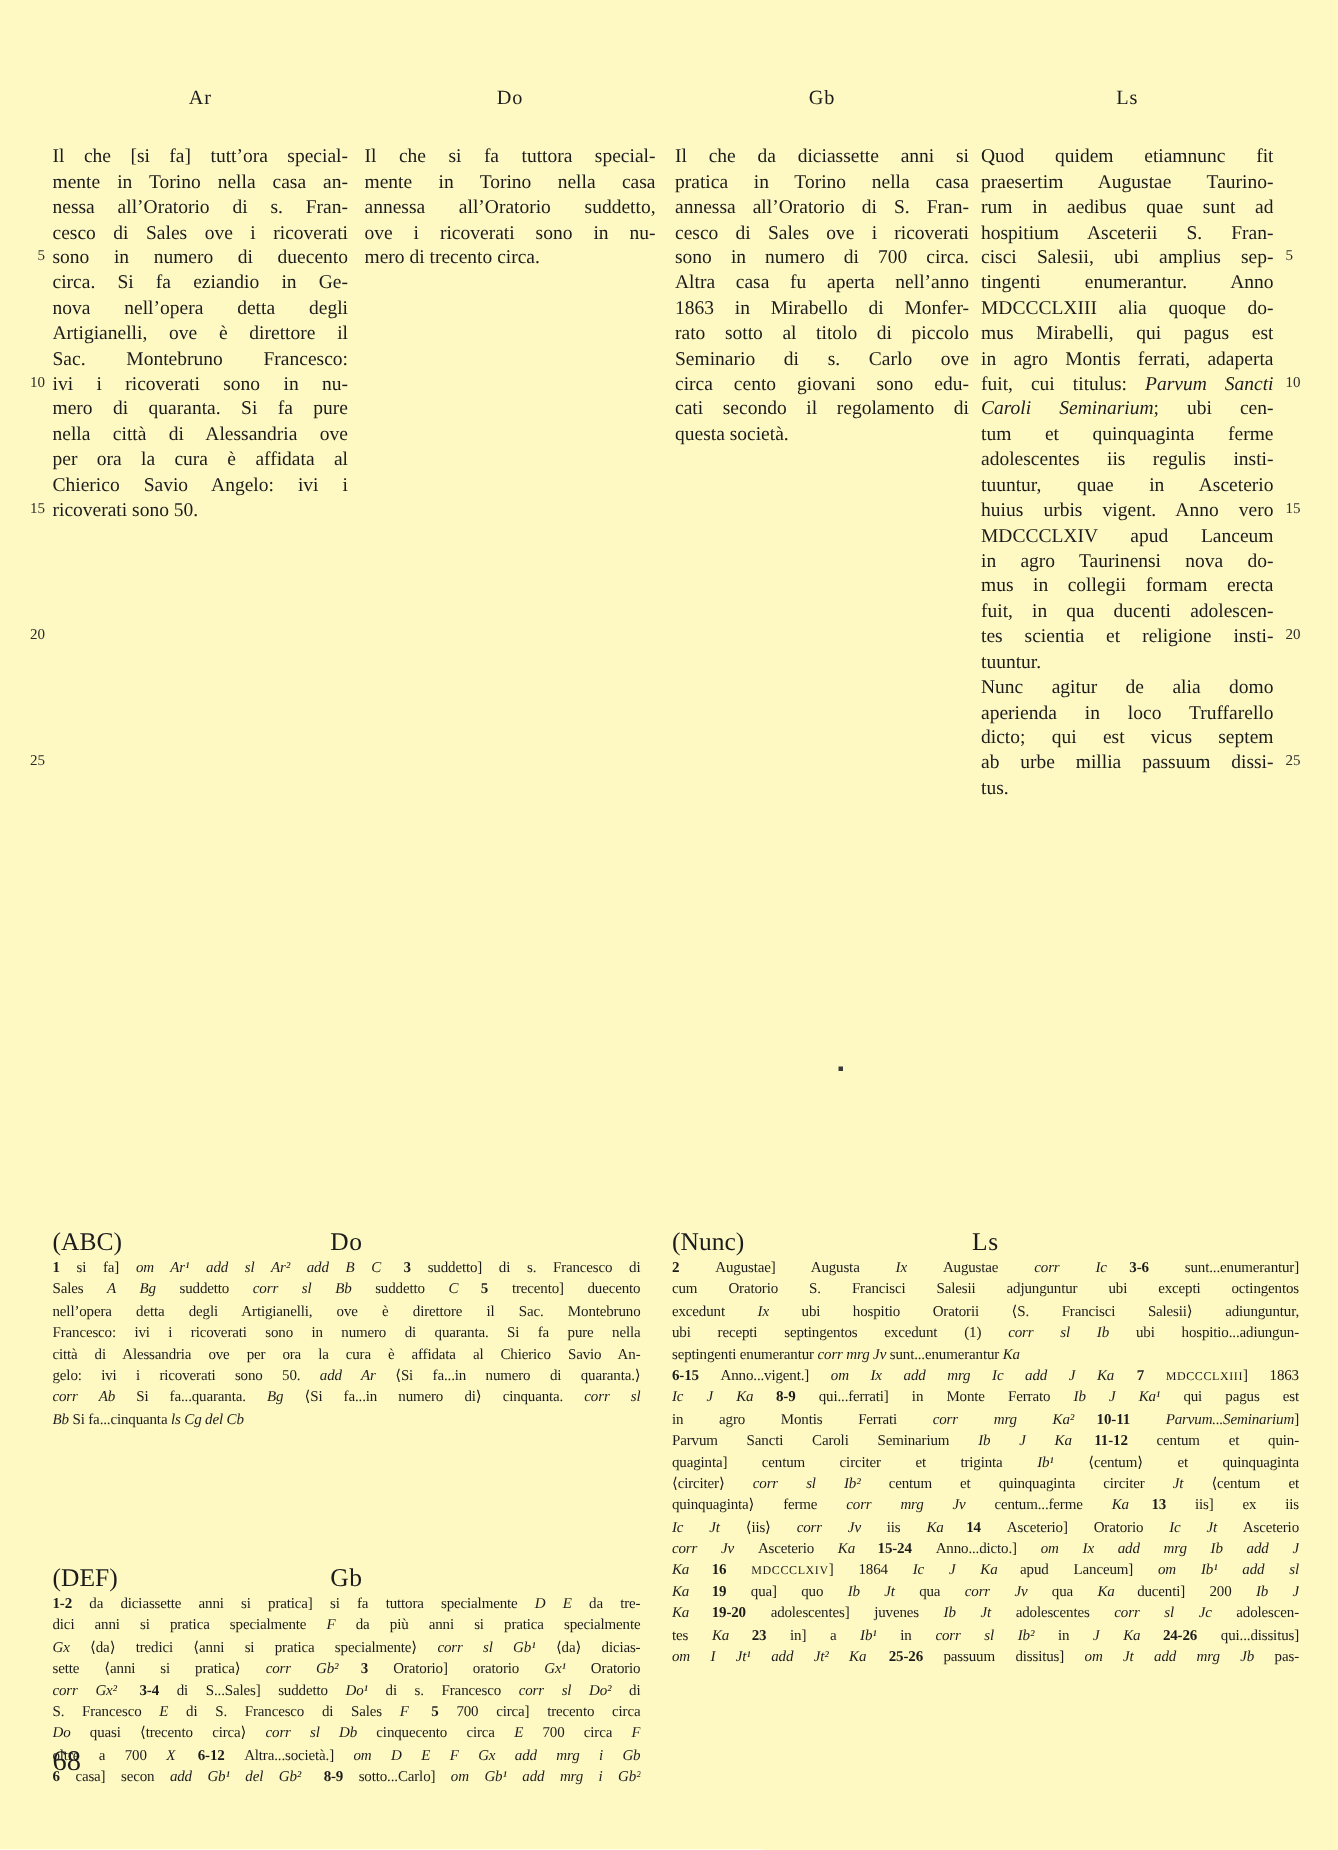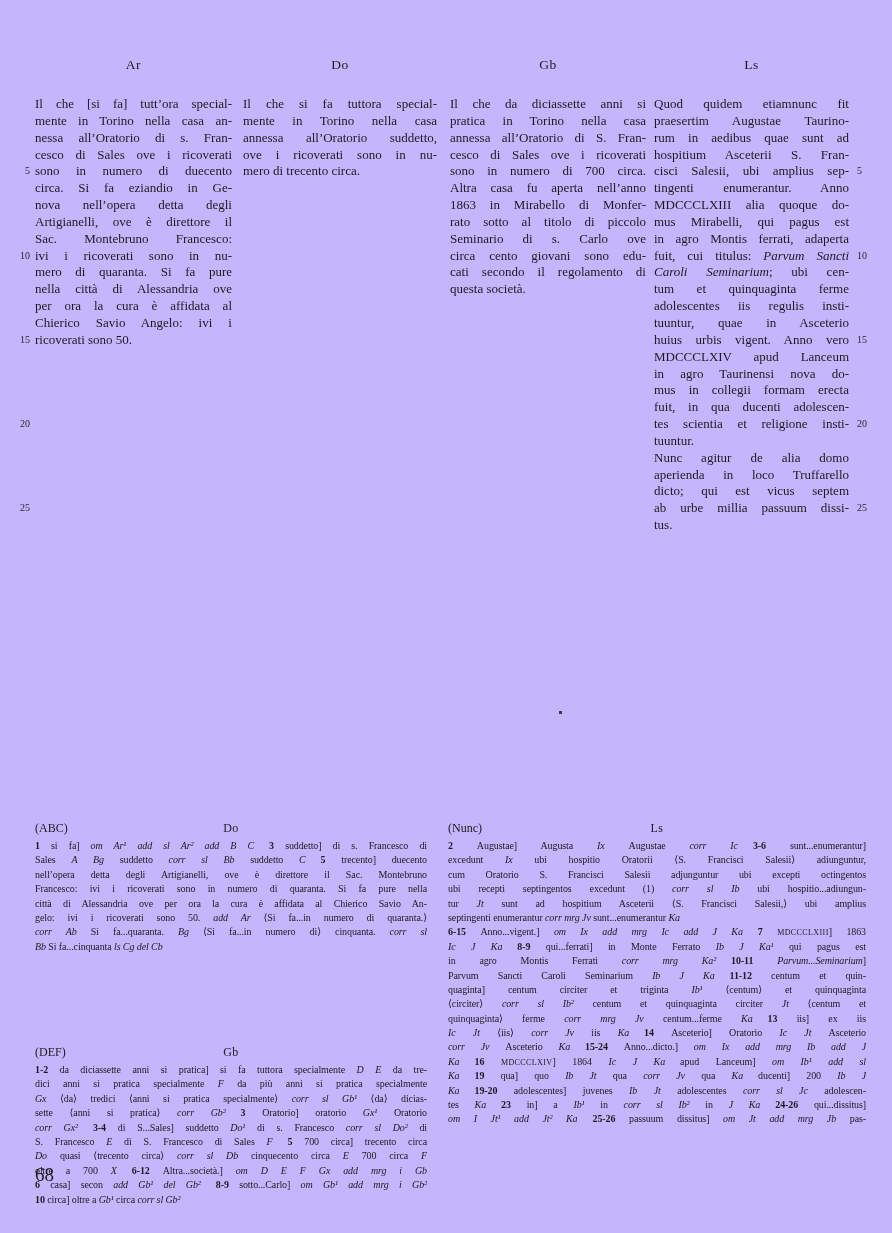--- a/index.html
+++ b/index.html
@@ -1,35 +1,35 @@
 <!DOCTYPE html>
 <html><head>
 <meta charset="utf-8">
 <style>
   * { margin:0; padding:0; box-sizing:border-box; }
   html,body { background:#ffffff; }
   .page {
-    position:relative; width:892px; height:1233px; background:#c4b5fd;
+    position:relative; width:892px; height:1233px; background:#fef9c3;
     font-family:"Liberation Serif","DejaVu Serif",serif; color:#1c1c1c;
     overflow:hidden;
   }
   .col-h {
     position:absolute; top:57px; text-align:center; font-size:13.5px;
     font-weight:normal; letter-spacing:0.6px;
   }
   .col { position:absolute; top:96px; }
   .line {
     height:16.85px; line-height:16.85px; font-size:13px;
     text-align:justify; text-align-last:justify;
     white-space:nowrap; overflow:hidden;
   }
   .line.last { text-align-last:left; }
   .app { position:absolute; }
   .app .line { height:14.4px; line-height:14.4px; font-size:10px; letter-spacing:-0.1px; }
-  .app-head { position:relative; height:19px; line-height:16px; font-size:12px; }
+  .app-head { position:relative; height:19px; line-height:16px; font-size:17px; }
   .app-sigla { position:absolute; left:0; }
   .app-title { position:absolute; left:0; right:0; text-align:center; letter-spacing:0.5px; }
   .margin-nums { position:absolute; top:0; height:100%; }
   .margin-nums .num {
     position:absolute; left:0; width:100%; font-size:10px; color:#2b2b2b;
     height:16.85px; line-height:16.85px;
   }
   #margin-left  { left:13px;  width:17px; }
   #margin-left .num { text-align:right; }
   #margin-right { left:857px; width:20px; }
@@ -162,35 +162,33 @@
     <div class="app-lines">
         <div class="line"><span class="bd">1-2 </span><span class="rm">da diciassette anni si pratica] si fa tuttora specialmente </span><span class="it">D E </span><span class="rm">da tre-</span></div>
         <div class="line"><span class="rm">dici anni si pratica specialmente </span><span class="it">F </span><span class="rm">da più anni si pratica specialmente</span></div>
         <div class="line"><span class="it">Gx </span><span class="rm">⟨da⟩ tredici ⟨anni si pratica specialmente⟩ </span><span class="it">corr sl Gb¹ </span><span class="rm">⟨da⟩ dicias-</span></div>
         <div class="line"><span class="rm">sette ⟨anni si pratica⟩ </span><span class="it">corr Gb²</span><span class="gap"></span><span class="bd">3 </span><span class="rm">Oratorio] oratorio </span><span class="it">Gx¹ </span><span class="rm">Oratorio</span></div>
         <div class="line"><span class="it">corr Gx²</span><span class="gap"></span><span class="bd">3-4 </span><span class="rm">di S...Sales] suddetto </span><span class="it">Do¹ </span><span class="rm">di s. Francesco </span><span class="it">corr sl Do² </span><span class="rm">di</span></div>
         <div class="line"><span class="rm">S. Francesco </span><span class="it">E </span><span class="rm">di S. Francesco di Sales </span><span class="it">F</span><span class="gap"></span><span class="bd">5 </span><span class="rm">700 circa] trecento circa</span></div>
         <div class="line"><span class="it">Do </span><span class="rm">quasi ⟨trecento circa⟩ </span><span class="it">corr sl Db </span><span class="rm">cinquecento circa </span><span class="it">E </span><span class="rm">700 circa </span><span class="it">F</span></div>
         <div class="line"><span class="rm">oltre a 700 </span><span class="it">X</span><span class="gap"></span><span class="bd">6-12 </span><span class="rm">Altra...società.] </span><span class="it">om D E F Gx add mrg i Gb</span></div>
         <div class="line"><span class="bd">6 </span><span class="rm">casa] secon </span><span class="it">add Gb¹ del Gb²</span><span class="gap"></span><span class="bd">8-9 </span><span class="rm">sotto...Carlo] </span><span class="it">om Gb¹ add mrg i Gb²</span></div>
-        <div class="line last"><span class="bd">10 </span><span class="rm">circa] oltre a </span><span class="it">Gb¹ </span><span class="rm">circa </span><span class="it">corr sl Gb²</span></div>
       </div>
   </section>
 
   <section class="app" id="app-2" style="left:448px;top:820px;width:418px">
     <div class="app-head">
       <span class="app-sigla">(Nunc)</span>
       <span class="app-title">Ls</span>
     </div>
     <div class="app-lines">
         <div class="line"><span class="bd">2 </span><span class="rm">Augustae] Augusta </span><span class="it">Ix </span><span class="rm">Augustae </span><span class="it">corr Ic</span><span class="gap"></span><span class="bd">3-6 </span><span class="rm">sunt...enumerantur]</span></div>
+        <div class="line"><span class="rm">cum Oratorio S. Francisci Salesii adjunguntur ubi excepti octingentos</span></div>
         <div class="line"><span class="rm">excedunt </span><span class="it">Ix </span><span class="rm">ubi hospitio Oratorii ⟨S. Francisci Salesii⟩ adiunguntur,</span></div>
-        <div class="line"><span class="rm">cum Oratorio S. Francisci Salesii adjunguntur ubi excepti octingentos</span></div>
         <div class="line"><span class="rm">ubi recepti septingentos excedunt (1) </span><span class="it">corr sl Ib </span><span class="rm">ubi hospitio...adiungun-</span></div>
-        <div class="line"><span class="rm">tur </span><span class="it">Jt </span><span class="rm">sunt ad hospitium Asceterii ⟨S. Francisci Salesii,⟩ ubi amplius</span></div>
         <div class="line last"><span class="rm">septingenti enumerantur </span><span class="it">corr mrg Jv </span><span class="rm">sunt...enumerantur </span><span class="it">Ka</span></div>
         <div class="line"><span class="bd">6-15 </span><span class="rm">Anno...vigent.] </span><span class="it">om Ix add mrg Ic add J Ka</span><span class="gap"></span><span class="bd">7 </span><span class="sc">MDCCCLXIII</span><span class="rm">] 1863</span></div>
         <div class="line"><span class="it">Ic J Ka</span><span class="gap"></span><span class="bd">8-9 </span><span class="rm">qui...ferrati] in Monte Ferrato </span><span class="it">Ib J Ka¹ </span><span class="rm">qui pagus est</span></div>
         <div class="line"><span class="rm">in agro Montis Ferrati </span><span class="it">corr mrg Ka²</span><span class="gap"></span><span class="bd">10-11 </span><span class="it">Parvum...Seminarium</span><span class="rm">]</span></div>
         <div class="line"><span class="rm">Parvum Sancti Caroli Seminarium </span><span class="it">Ib J Ka</span><span class="gap"></span><span class="bd">11-12 </span><span class="rm">centum et quin-</span></div>
         <div class="line"><span class="rm">quaginta] centum circiter et triginta </span><span class="it">Ib¹ </span><span class="rm">⟨centum⟩ et quinquaginta</span></div>
         <div class="line"><span class="rm">⟨circiter⟩ </span><span class="it">corr sl Ib² </span><span class="rm">centum et quinquaginta circiter </span><span class="it">Jt </span><span class="rm">⟨centum et</span></div>
         <div class="line"><span class="rm">quinquaginta⟩ ferme </span><span class="it">corr mrg Jv </span><span class="rm">centum...ferme </span><span class="it">Ka</span><span class="gap"></span><span class="bd">13 </span><span class="rm">iis] ex iis</span></div>
         <div class="line"><span class="it">Ic Jt </span><span class="rm">⟨iis⟩ </span><span class="it">corr Jv </span><span class="rm">iis </span><span class="it">Ka</span><span class="gap"></span><span class="bd">14 </span><span class="rm">Asceterio] Oratorio </span><span class="it">Ic Jt </span><span class="rm">Asceterio</span></div>
         <div class="line"><span class="it">corr Jv </span><span class="rm">Asceterio </span><span class="it">Ka</span><span class="gap"></span><span class="bd">15-24 </span><span class="rm">Anno...dicto.] </span><span class="it">om Ix add mrg Ib add J</span></div>

